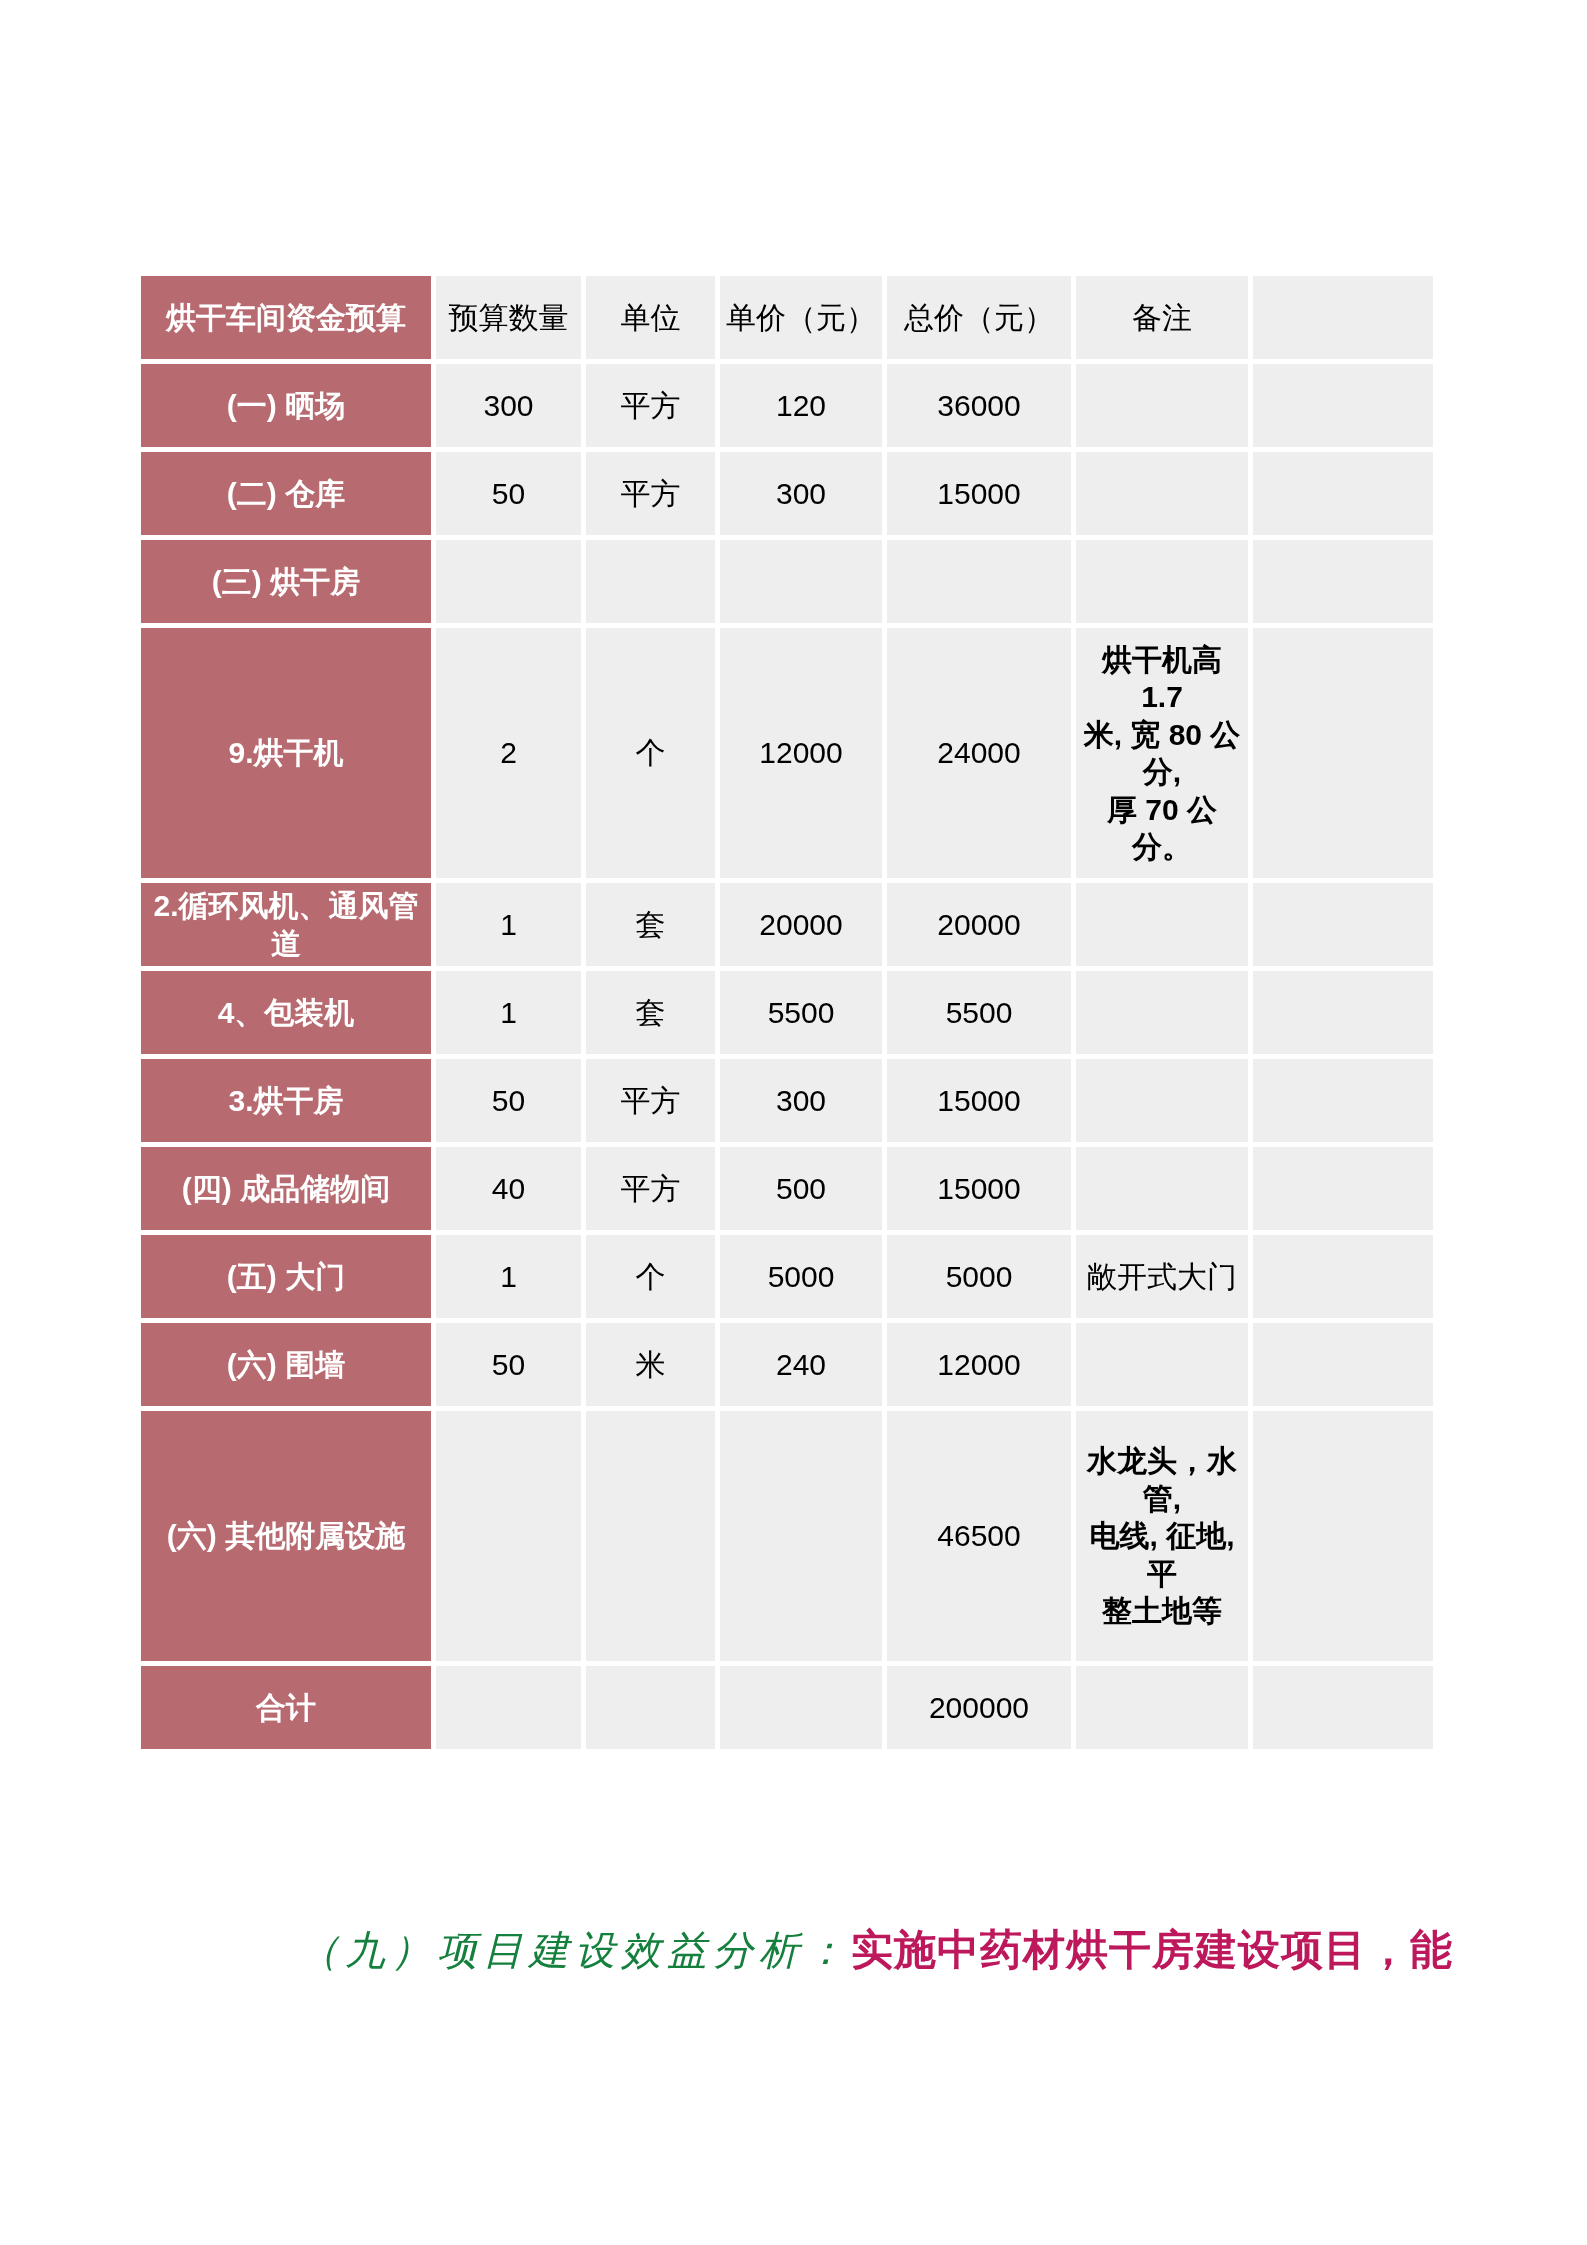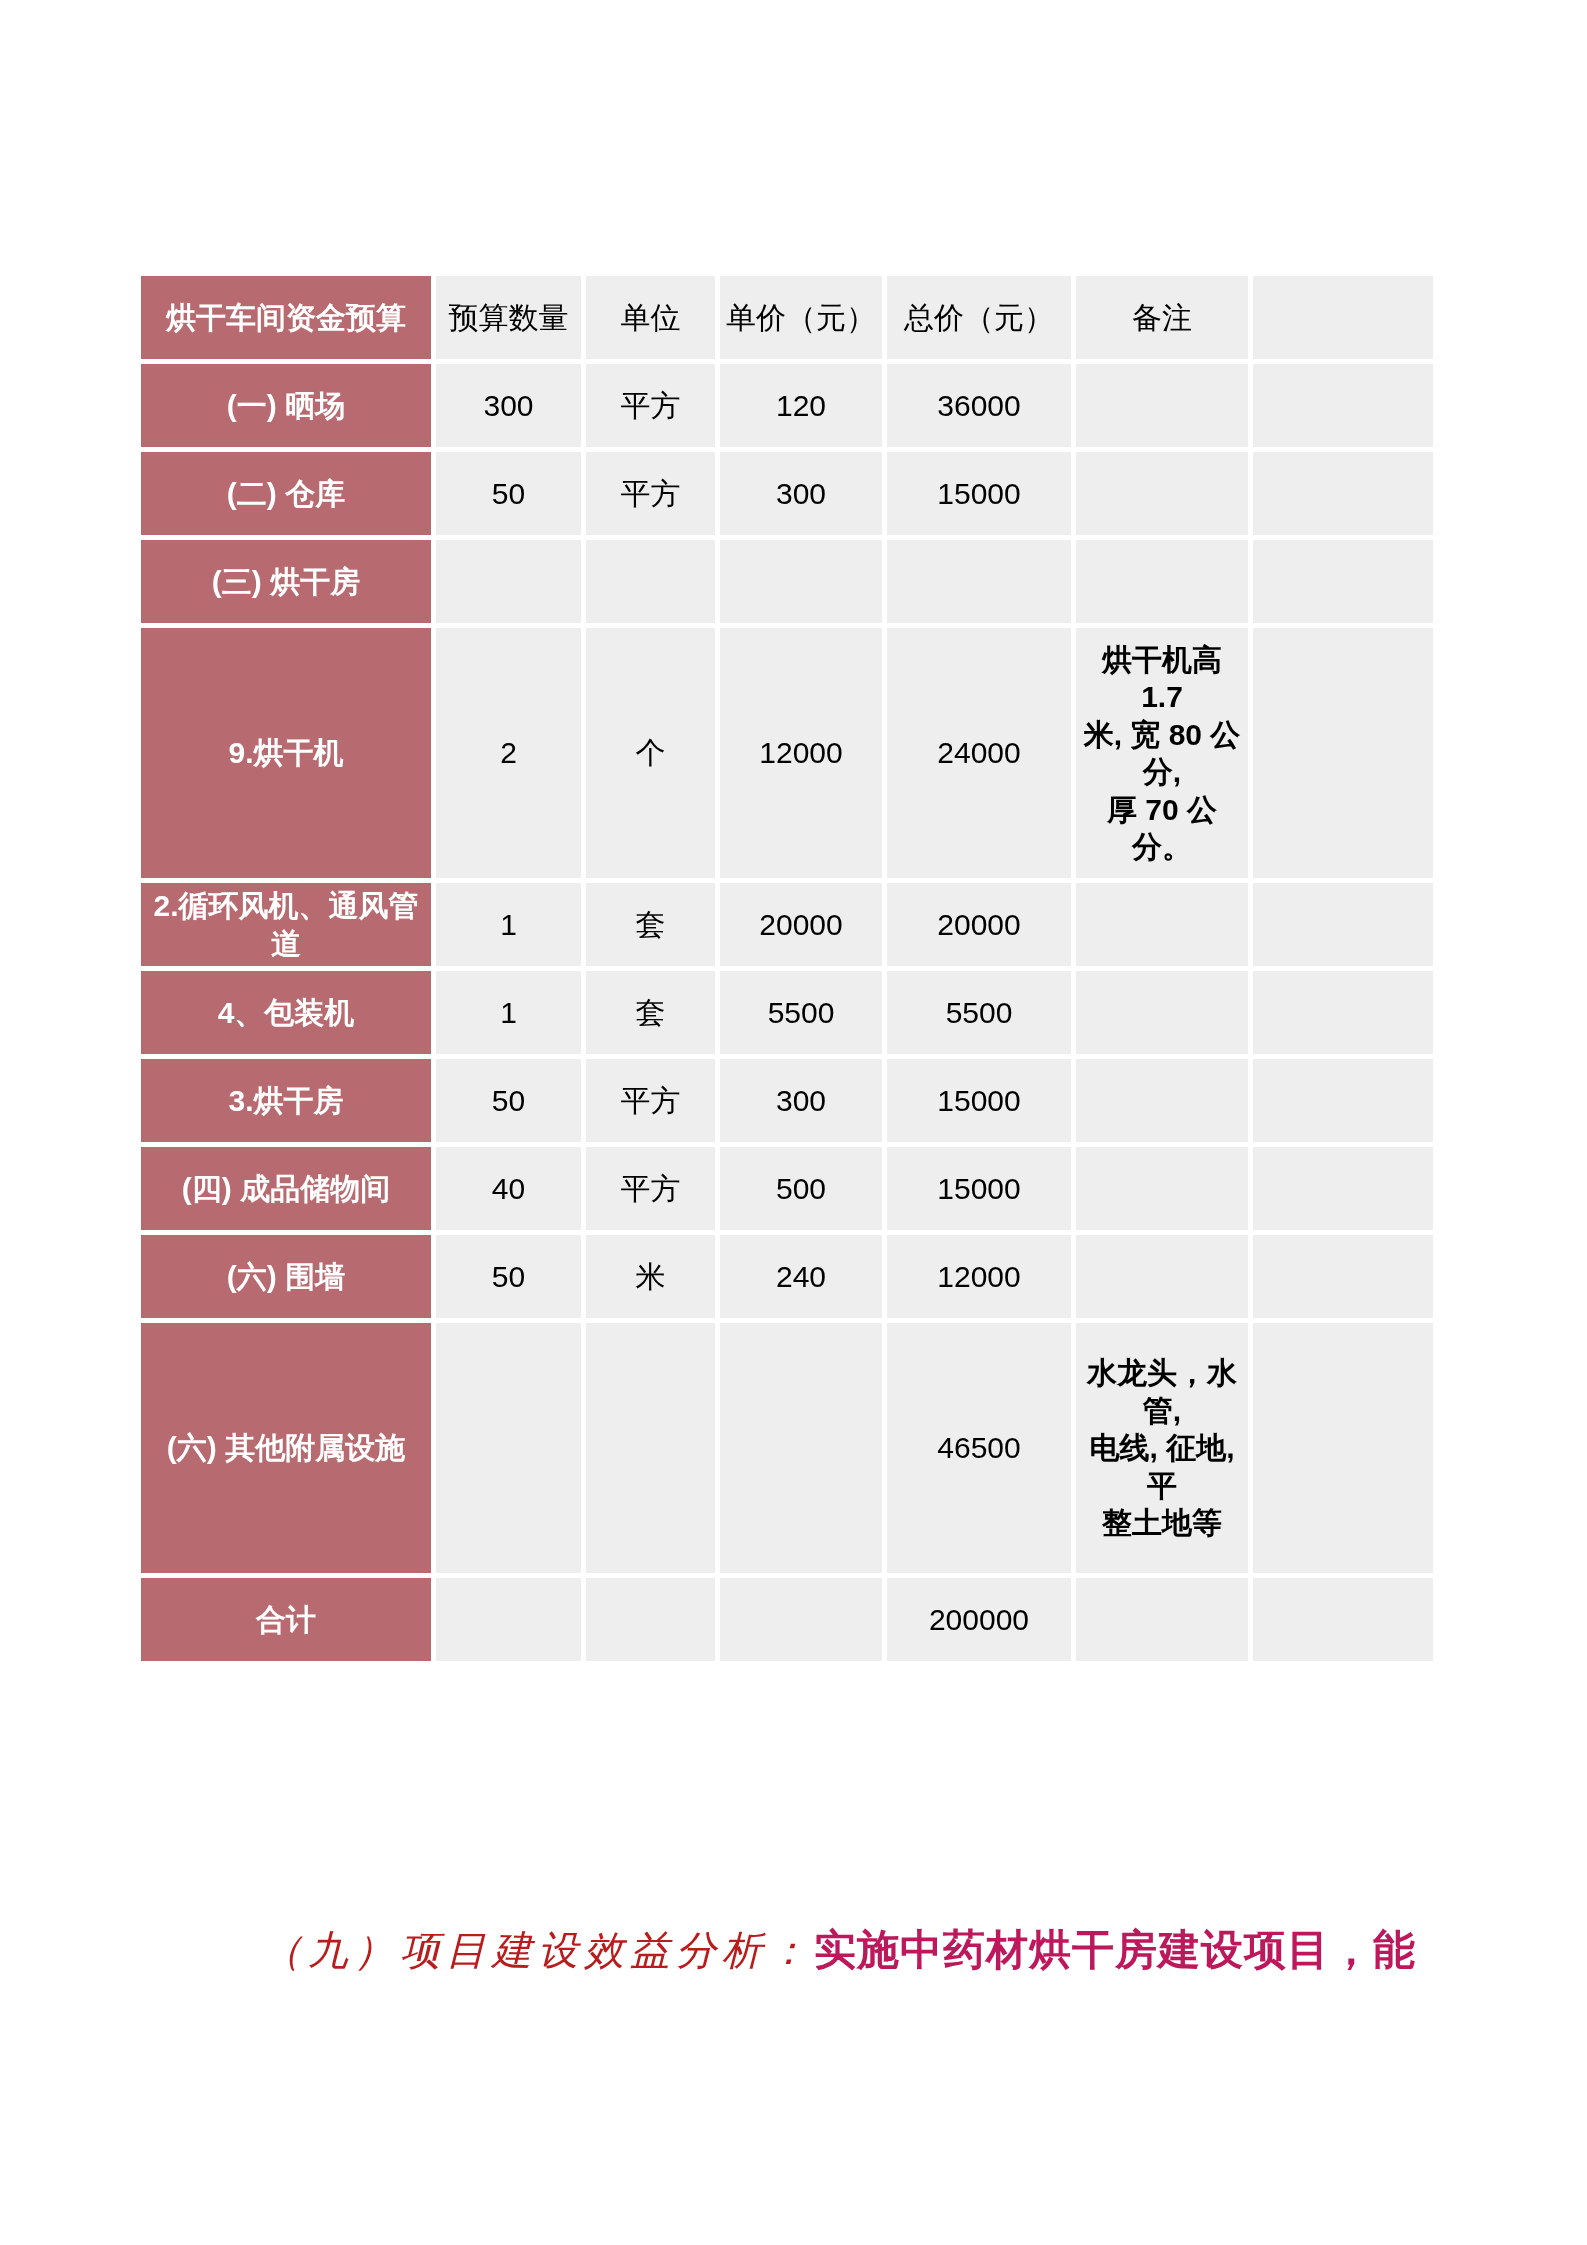--- a/index.html
+++ b/index.html
@@ -50,21 +50,22 @@
     top: 1922px;
     width: 1200px;
     white-space: nowrap;
   }
   .footer-kai {
     font-family: "Liberation Serif", serif;
     font-style: italic;
     font-weight: 400;
     font-size: 40px;
     letter-spacing: 6px;
-    color: #b91c1c;
+    color: #15803d;
+    margin-left: 37px;
   }
   .footer-bold {
     font-family: "Liberation Sans", sans-serif;
     font-weight: 700;
     font-size: 42px;
     letter-spacing: 1px;
     color: #be185d;
   }
 </style>
 </head>
@@ -167,20 +168,29 @@
     <tr class="normal">
       <td class="rowlabel">(四) 成品储物间</td>
       <td>40</td>
       <td>平方</td>
       <td>500</td>
       <td>15000</td>
       <td></td>
       <td></td>
     </tr>
 
+    <tr class="normal">
+      <td class="rowlabel">(五) 大门</td>
+      <td>1</td>
+      <td>个</td>
+      <td>5000</td>
+      <td>5000</td>
+      <td>敞开式大门</td>
+      <td></td>
+    </tr>
 
     <tr class="normal">
       <td class="rowlabel">(六) 围墙</td>
       <td>50</td>
       <td>米</td>
       <td>240</td>
       <td>12000</td>
       <td></td>
       <td></td>
     </tr>

